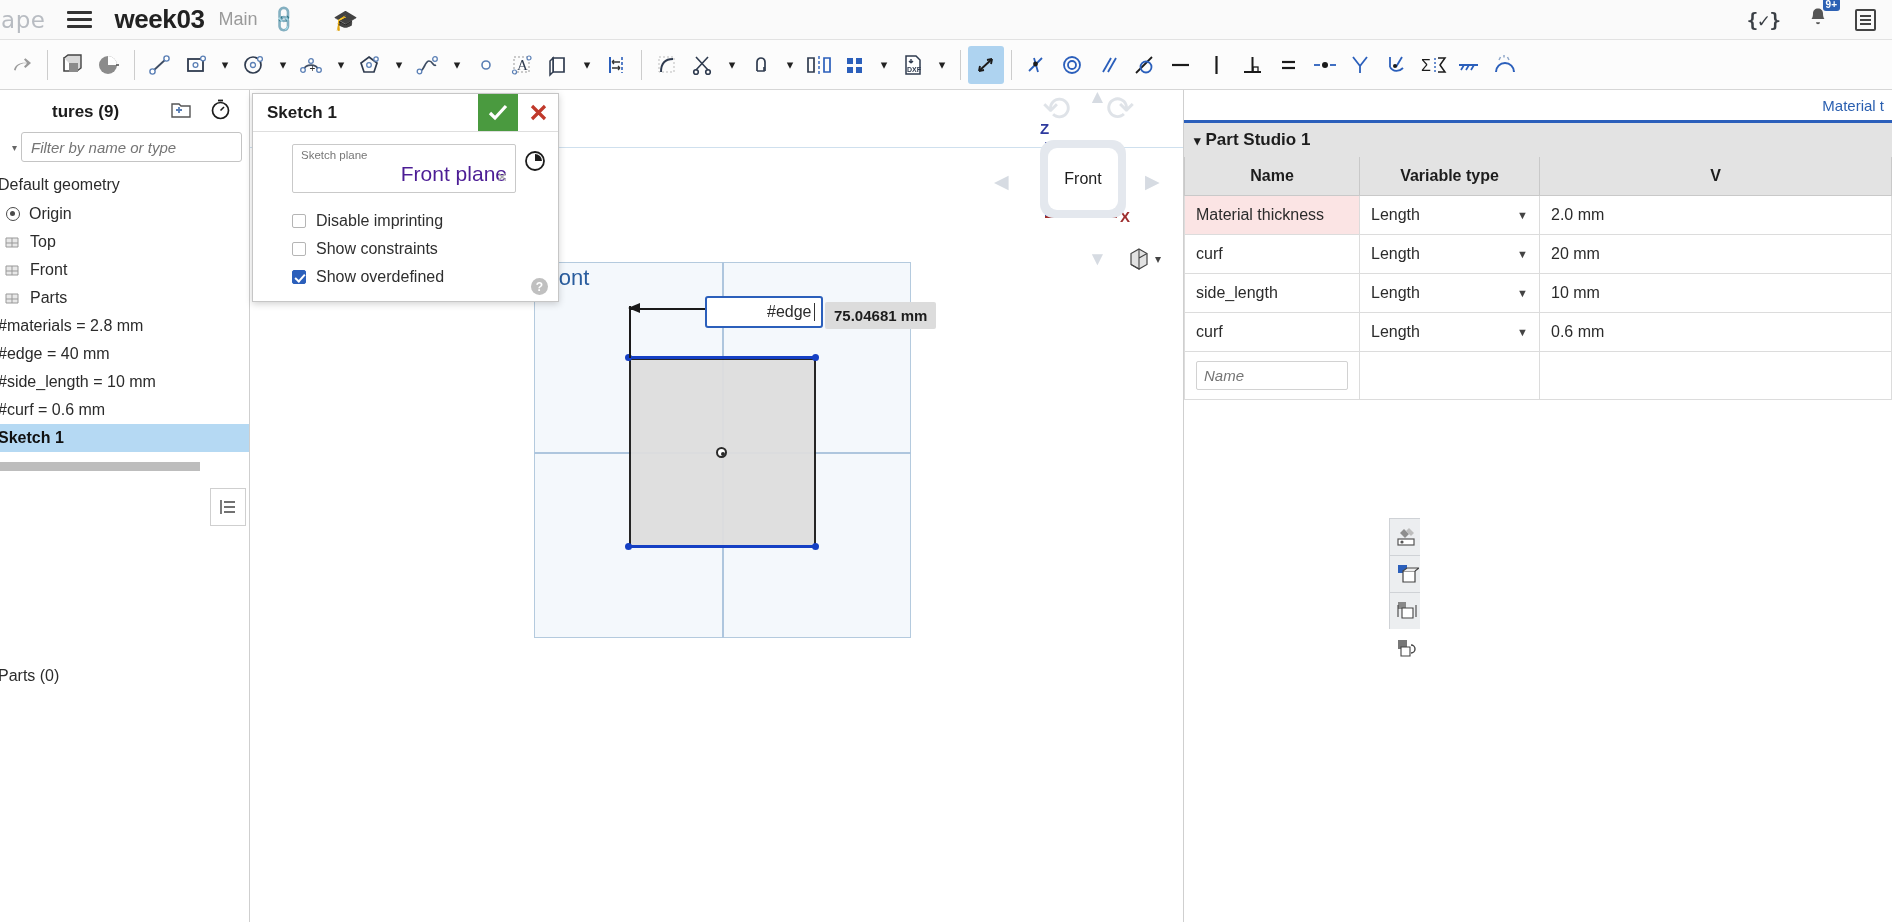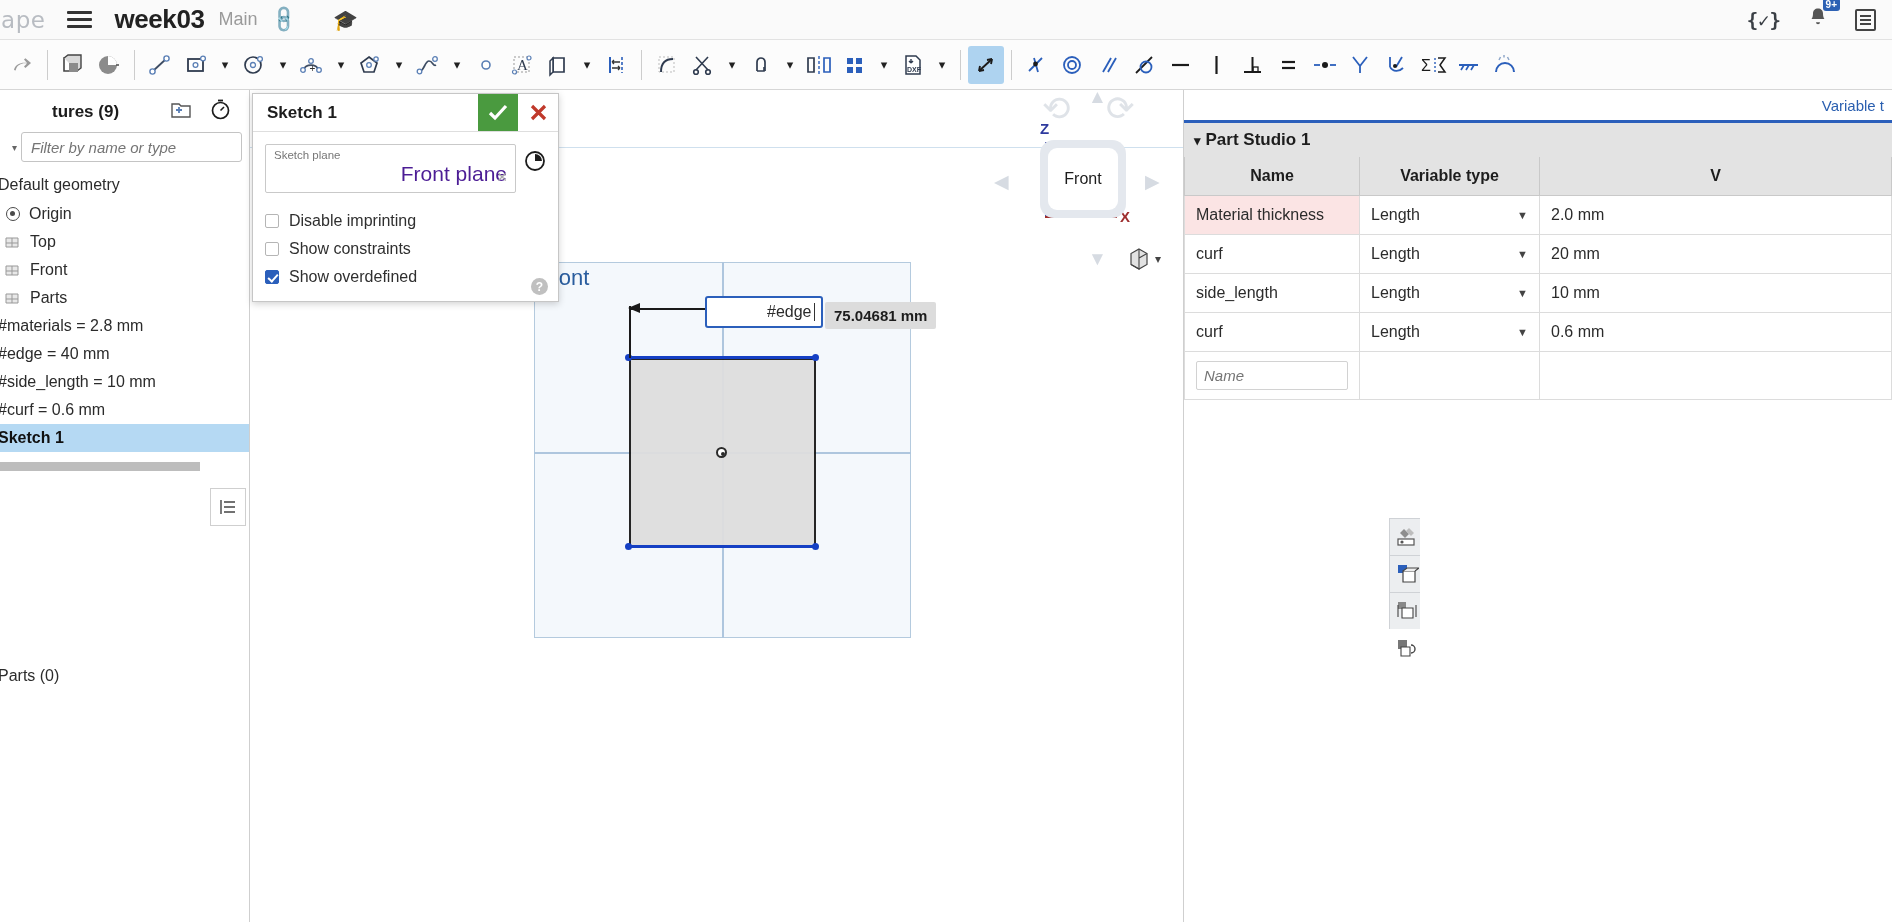--- a/index.html
+++ b/index.html
@@ -80,21 +80,21 @@
   
   .sk-dialog {
     position: absolute; left: 252px; top: 93px; width: 307px;
     background: #fff; border: 1px solid #c6c6c6; box-shadow: 0 2px 7px rgba(0,0,0,.18);
     z-index: 30;
   }
   .sk-head { display: flex; align-items: stretch; height: 38px; border-bottom: 1px solid #dedede; }
   .sk-head-title { flex: 1; display: flex; align-items: center; padding-left: 14px; font-size: 17px; font-weight: bold; color: #1c1c1c; }
   .sk-accept { width: 40px; background: #4a9a3f; display: flex; align-items: center; justify-content: center; cursor: pointer; }
   .sk-cancel { width: 40px; background: #fff; display: flex; align-items: center; justify-content: center; cursor: pointer; }
-  .sk-body { padding: 12px 12px 10px 12px; position: relative; }
+  .sk-body { padding: 12px 12px 10px 12px; position: relative; margin-left: 27px; }
   .sk-plane-row { display: flex; align-items: flex-start; gap: 8px; }
   .sk-plane-box { flex: 1; border: 1px solid #c9c9c9; border-radius: 2px; padding: 4px 8px 6px 8px; position: relative; background: #fff; }
   .sk-plane-label { font-size: 11.5px; color: #777; }
   .sk-plane-val { font-size: 21px; color: #4c1d95; padding-top: 1px; text-align: right; }
   .sk-plane-x { position: absolute; right: 7px; bottom: 7px; font-size: 14px; color: #a9a9a9; cursor: pointer; }
   .sk-clock { width: 22px; height: 22px; margin-top: 6px; cursor: pointer; flex: none; }
   .sk-checks { padding-top: 14px; }
   .sk-cb-row { display: flex; align-items: center; gap: 10px; padding: 5px 0; font-size: 16px; color: #2f2f2f; cursor: pointer; }
   .cb { width: 14px; height: 14px; border: 1px solid #b5b5b5; border-radius: 2px; background: #fff; flex: none; }
   .cb.checked { background: #2b5fbb; border-color: #2b5fbb; position: relative; }
@@ -688,21 +688,21 @@
           <span class="cb checked"></span>
           <span>Show overdefined</span>
         </div>
       </div>
       <div class="sk-help">?</div>
     </div>
   </div>
 
   <div class="var-panel">
     <div class="var-tabrow">
-      <div class="var-tab">Variable t</div>
+      <div class="var-tab">Material t</div>
     </div>
     <div class="var-table-wrap">
       <div class="vt-studio-head">
         <span class="vt-chev">▾</span>
         <span>Part Studio 1</span>
       </div>
       <table class="vtable">
         <thead>
           <tr>
             <th class="col-name">Name</th>

